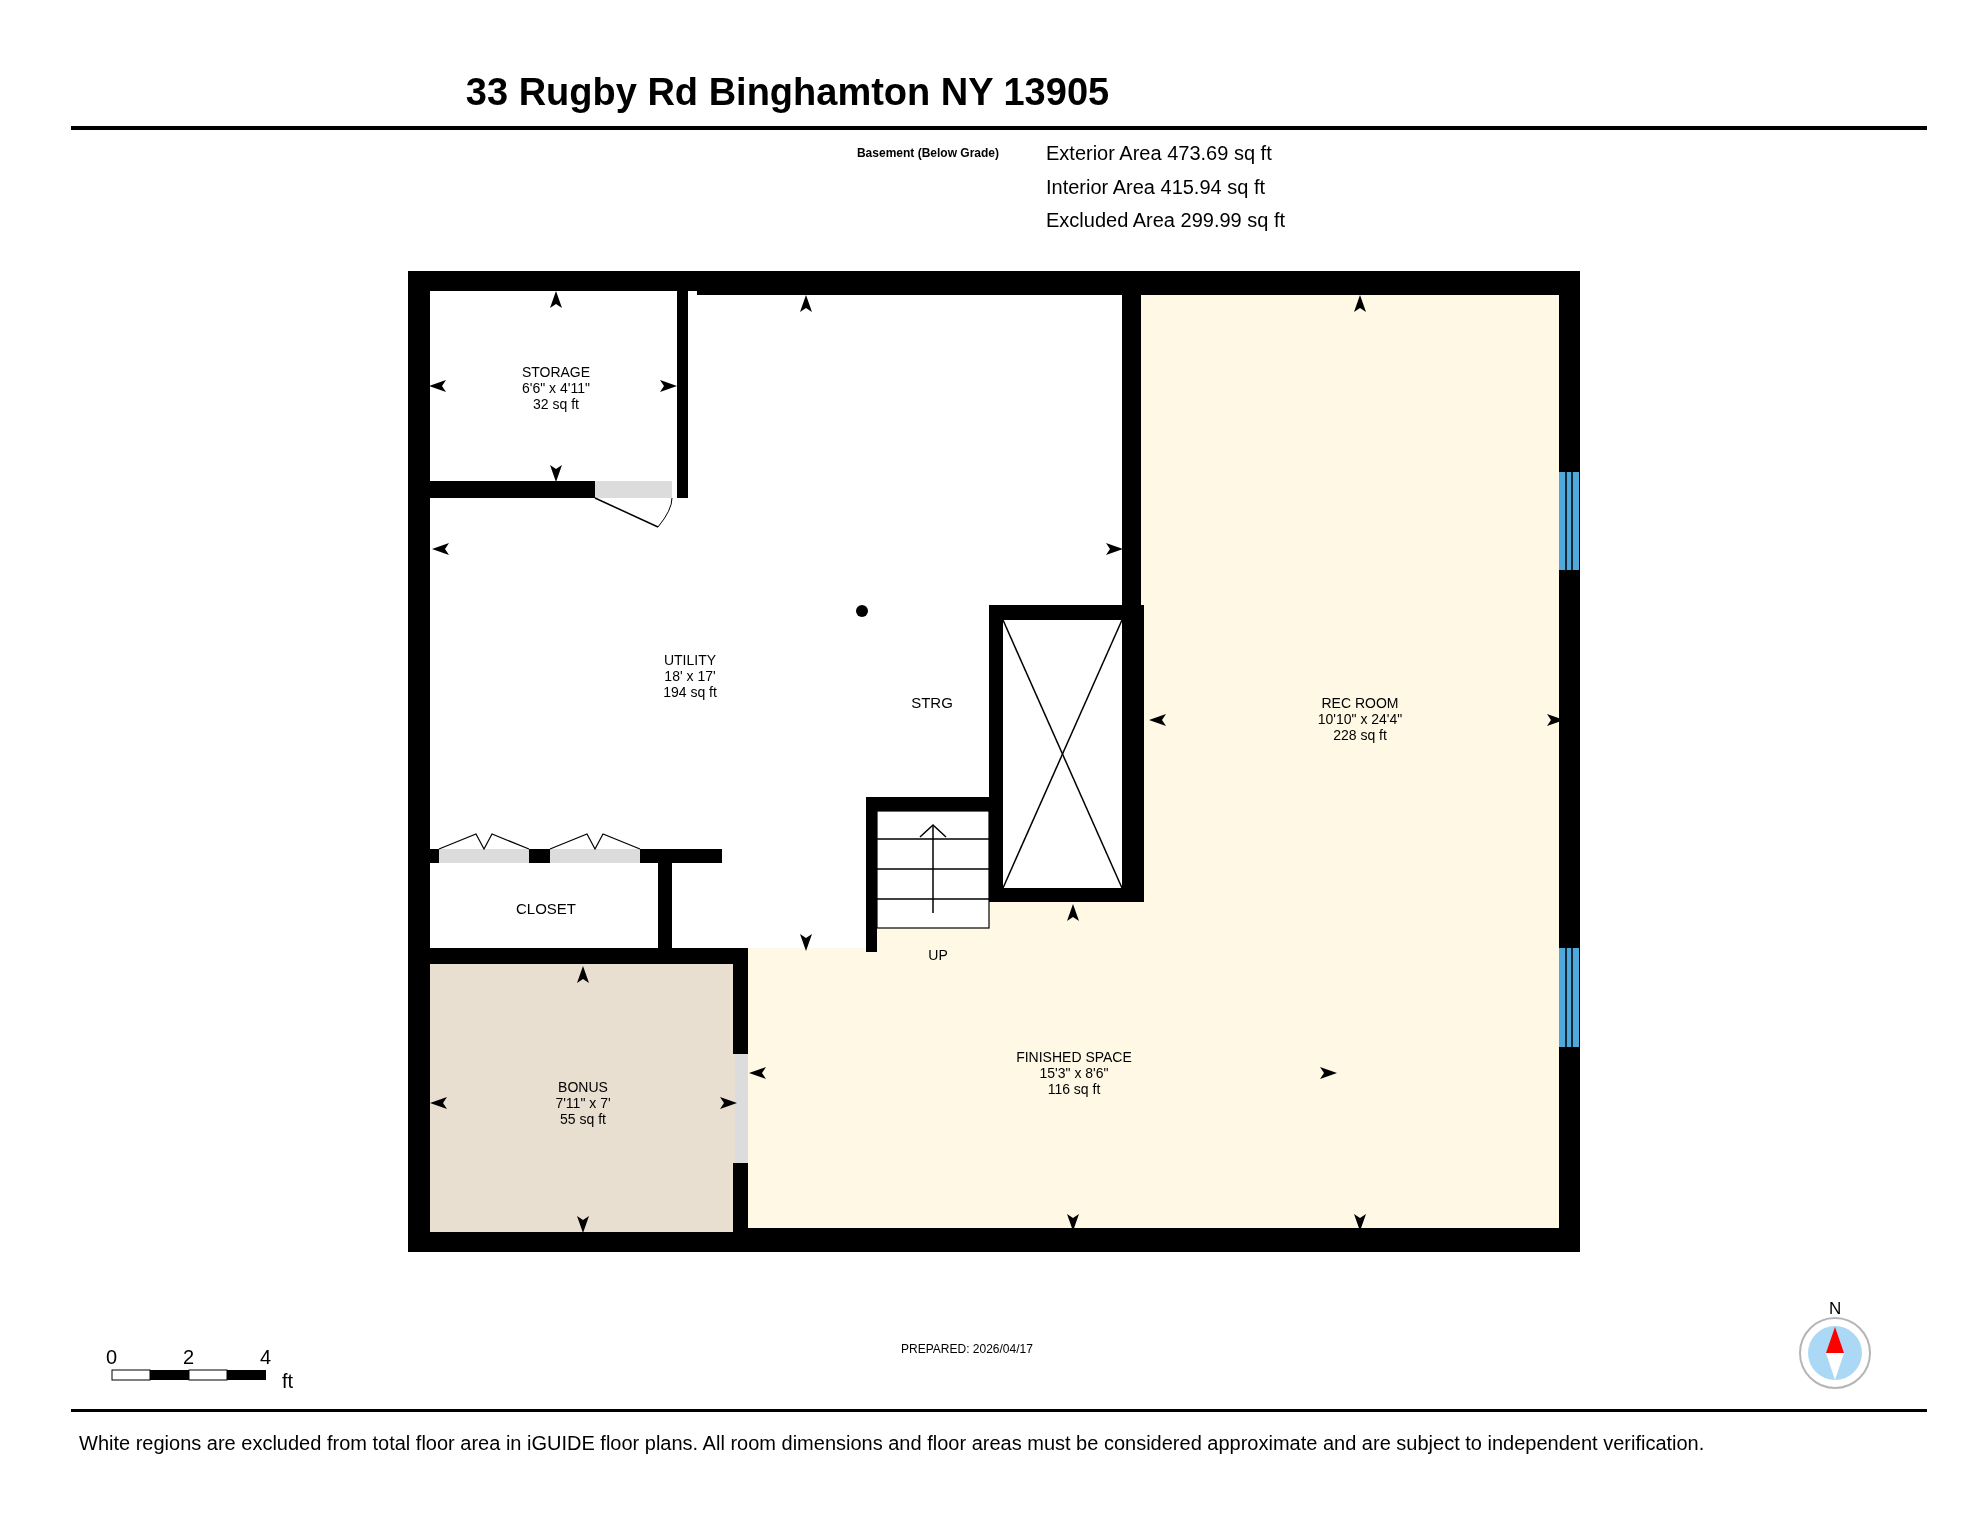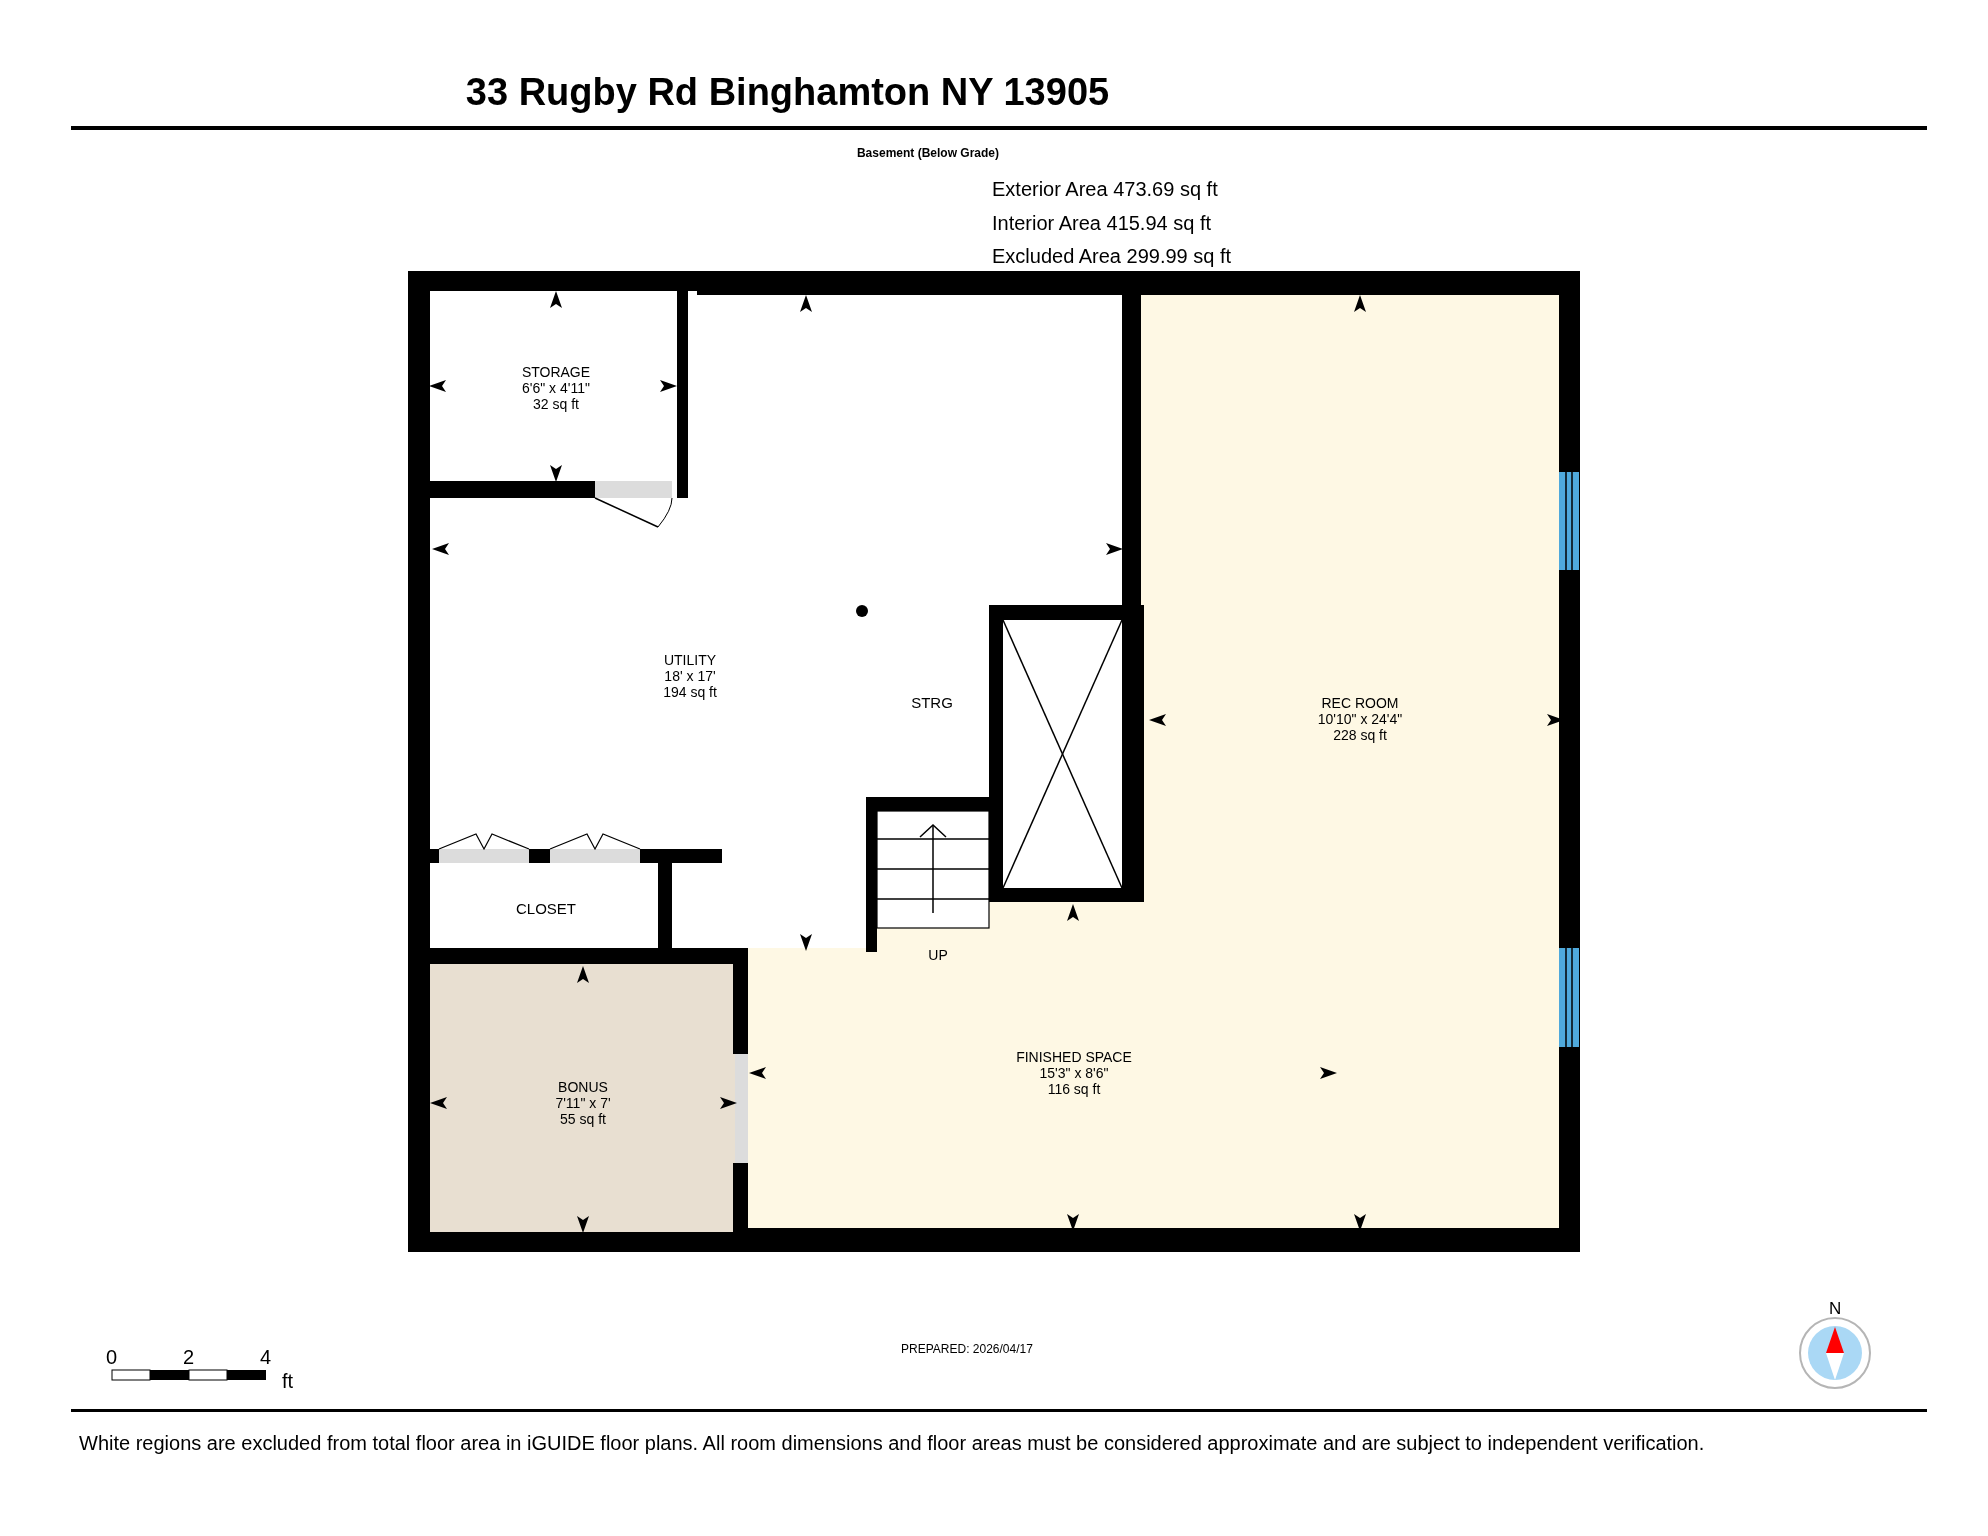--- a/index.html
+++ b/index.html
@@ -2,21 +2,21 @@
 <html><head>
 <meta charset="utf-8">
 <style>
   html, body { margin: 0; padding: 0; background: #ffffff; }
   body { width: 1988px; height: 1536px; position: relative; overflow: hidden;
          font-family: "Liberation Sans", sans-serif; color: #000; }
   .abs { position: absolute; }
   #title { left: 0; width: 1575px; top: 70px; text-align: center; font-size: 38px; font-weight: bold; line-height: 44px; }
   .hr { position: absolute; background: #000; }
   #floor-label { right: 989px; top: 141px; font-size: 12px; font-weight: bold; line-height: 24px; white-space: nowrap; }
-  .area-line { left: 992px; font-size: 20px; line-height: 24px; white-space: nowrap; margin-top: 36px; }
+  .area-line { left: 1046px; font-size: 20px; line-height: 24px; white-space: nowrap; }
   #plan { position: absolute; left: 0; top: 0; }
   .rl { font-family: "Liberation Sans", sans-serif; font-size: 14px; fill: #000; text-anchor: middle; }
   .rl-big { font-size: 15px; }
   #prepared { left: 901px; top: 1338px; font-size: 12px; line-height: 22px; white-space: nowrap; }
   #footer-note { left: 79px; top: 1433px; font-size: 20px; line-height: 20px; white-space: nowrap; }
   .scale-num { font-size: 20px; line-height: 22px; }
   #compass-n { font-size: 17px; line-height: 18px; }
 </style>
 </head>
 <body>

